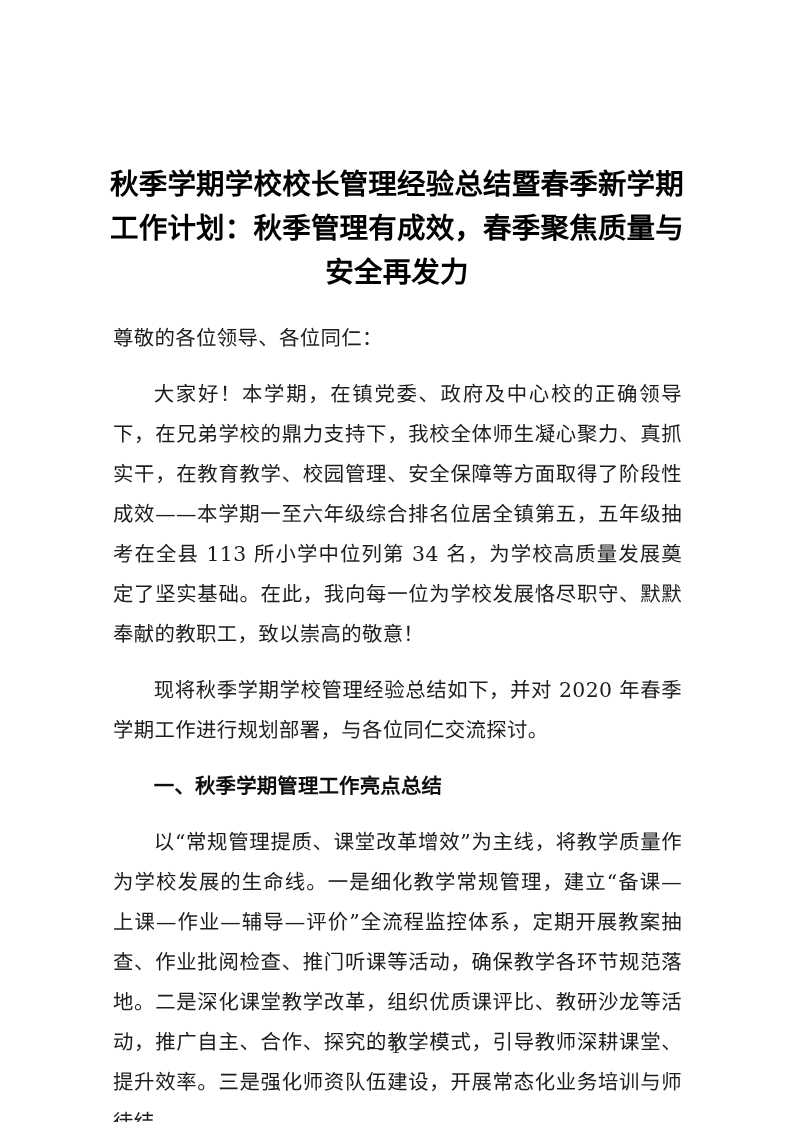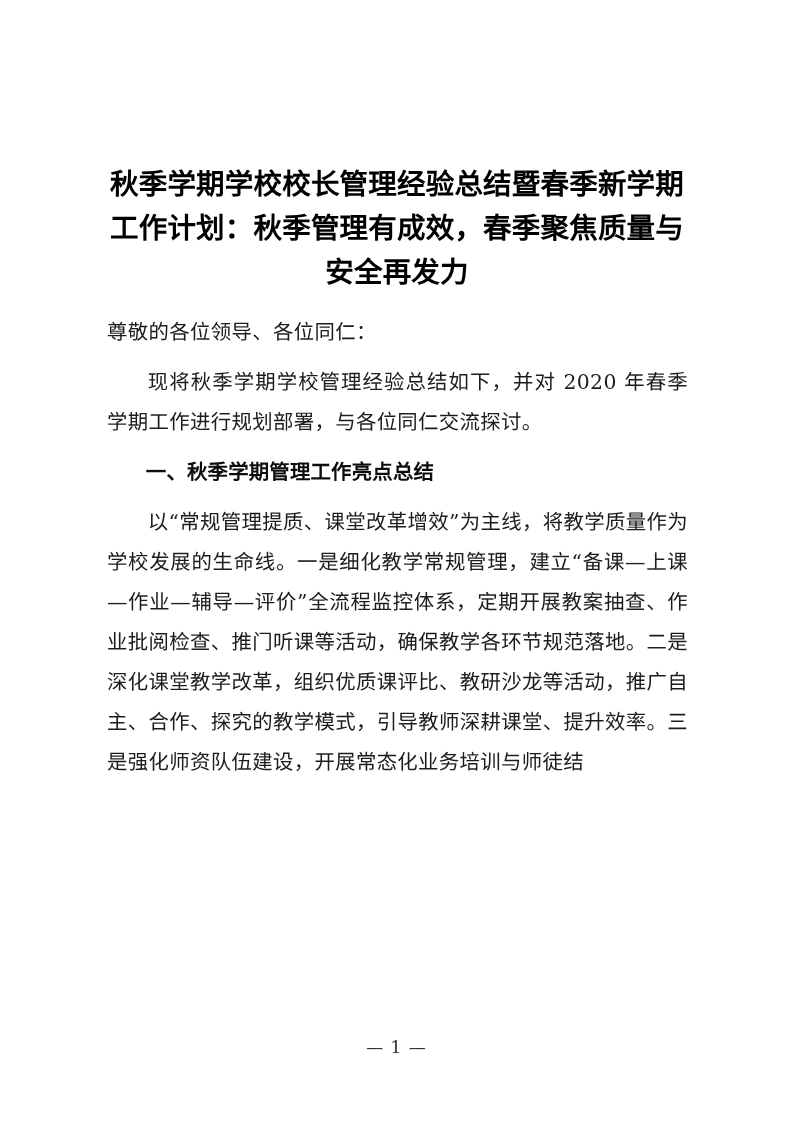--- a/index.html
+++ b/index.html
@@ -41,35 +41,35 @@
 
   
   .body-block {
     position: absolute;
     left: 97px;
     top: 302px;
     width: 601px;
   }
 
   p.para {
-    margin: 10px;
+    margin: 16px;
     font-size: 20.4px;
     line-height: 40px;
     text-align: justify;
     text-justify: inter-ideograph;
     letter-spacing: 0.35px;
     color: #1c1c1c;
   }
 
   p.indent {
     text-indent: 2em;
   }
 
   p.heading {
-    margin: 8px;
+    margin: 16px;
     font-family: "DejaVu Sans", "Liberation Sans", sans-serif;
     font-weight: 700;
     font-size: 20.4px;
     line-height: 40px;
     text-indent: 2em;
     letter-spacing: 0.2px;
     color: #0d0d0d;
   }
 
   
@@ -89,20 +89,21 @@
 <body>
 
 <div class="page">
 
   <h1 class="doc-title">秋季学期学校校长管理经验总结暨春季新学期工作计划：秋季管理有成效，春季聚焦质量与安全再发力</h1>
 
   <div class="body-block">
 
     <p class="para">尊敬的各位领导、各位同仁：</p>
 
+    <p class="para indent">大家好！本学期，在镇党委、政府及中心校的正确领导下，在兄弟学校的鼎力支持下，我校全体师生凝心聚力、真抓实干，在教育教学、校园管理、安全保障等方面取得了阶段性成效——本学期一至六年级综合排名位居全镇第五，五年级抽考在全县 113 所小学中位列第 34 名，为学校高质量发展奠定了坚实基础。在此，我向每一位为学校发展恪尽职守、默默奉献的教职工，致以崇高的敬意！</p>
 
     <p class="para indent">现将秋季学期学校管理经验总结如下，并对 2020 年春季学期工作进行规划部署，与各位同仁交流探讨。</p>
 
     <p class="heading">一、秋季学期管理工作亮点总结</p>
 
 
     <p class="para indent">以“常规管理提质、课堂改革增效”为主线，将教学质量作为学校发展的生命线。一是细化教学常规管理，建立“备课—上课—作业—辅导—评价”全流程监控体系，定期开展教案抽查、作业批阅检查、推门听课等活动，确保教学各环节规范落地。二是深化课堂教学改革，组织优质课评比、教研沙龙等活动，推广自主、合作、探究的教学模式，引导教师深耕课堂、提升效率。三是强化师资队伍建设，开展常态化业务培训与师徒结</p>
 
   </div>
 

